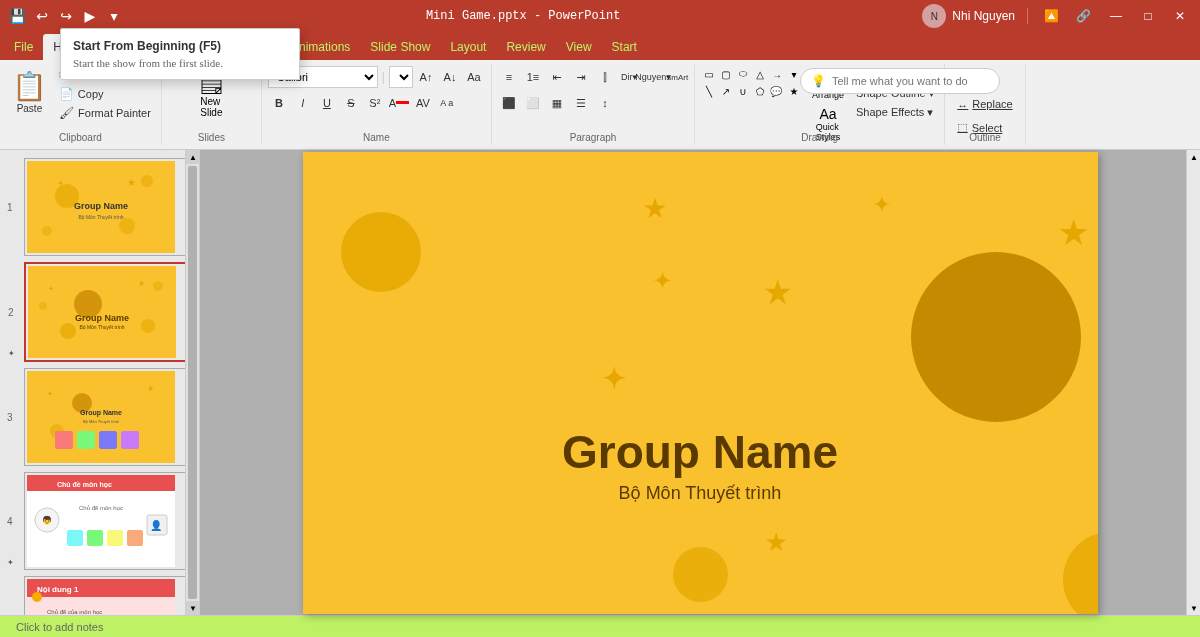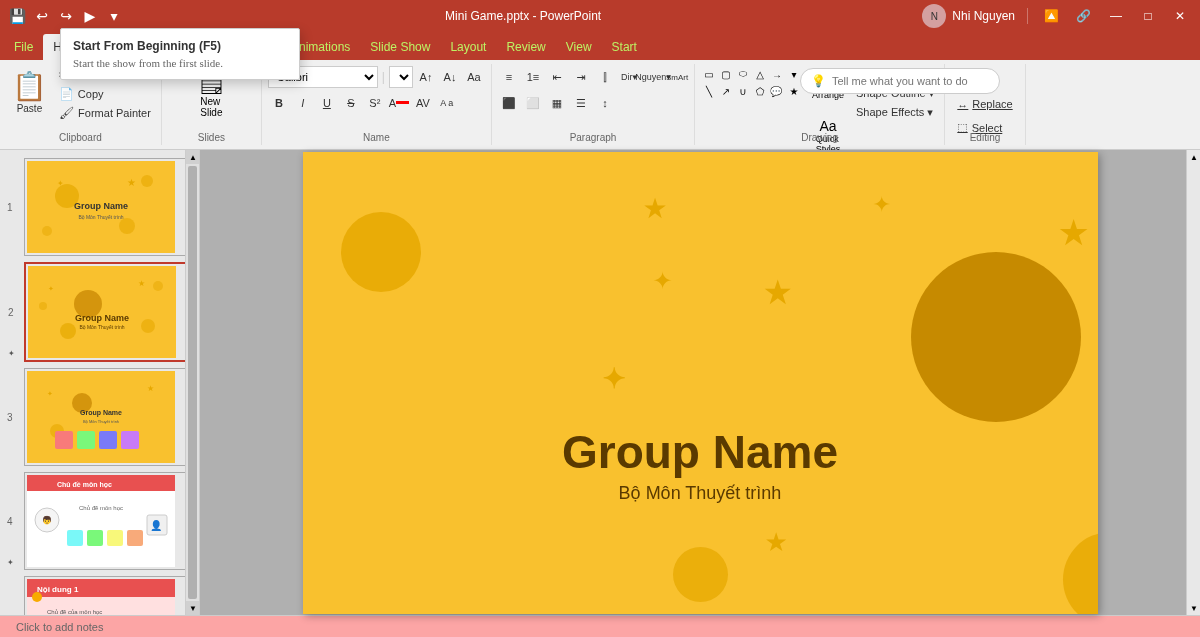--- a/index.html
+++ b/index.html
@@ -9,21 +9,21 @@
     #title-bar {
       background: #b83b2b;
       height: 32px;
       display: flex;
       align-items: center;
       justify-content: space-between;
       padding: 0 8px;
       color: white;
     }
     #title-bar .left-icons { display: flex; align-items: center; gap: 4px; }
-    #title-bar .title { flex: 1; text-align: center; font-size: 12px; }
+    #title-bar .title { flex: 1; text-align: center; font-size: 12px; font-family: Liberation Mono, monospace; }
     #title-bar .right-icons { display: flex; align-items: center; gap: 8px; font-size: 12px; }
     .win-btn { width: 24px; height: 24px; display: flex; align-items: center; justify-content: center; cursor: pointer; border-radius: 2px; }
     .quick-access-icon { width: 20px; height: 20px; display: flex; align-items: center; justify-content: center; color: #fff; cursor: pointer; font-size: 14px; }
     .user-area { display: flex; align-items: center; gap: 6px; }
     .avatar { width: 24px; height: 24px; border-radius: 50%; background: #d4a0a0; display: flex; align-items: center; justify-content: center; font-size: 10px; color: #333; }
 
     
     #ribbon-tabs {
       background: #b83b2b;
       height: 28px;
@@ -260,21 +260,21 @@
       height: 462px;
       background: #f9c12e;
       position: relative;
       overflow: hidden;
       box-shadow: 2px 2px 8px rgba(0,0,0,0.3);
     }
 
     
     #add-notes {
       height: 22px;
-      background: #fca5a5;
+      background: #bef264;
       border-top: 1px solid #ccc;
       display: flex;
       align-items: center;
       padding: 0 16px;
       font-size: 11px;
       color: #666;
     }
 
     
     #tooltip-popup {
@@ -446,21 +446,21 @@
         </div>
         <div style="display:flex;gap:1px;">
           <div class="shape-item">╲</div>
           <div class="shape-item">↗</div>
           <div class="shape-item">∪</div>
           <div class="shape-item">⬠</div>
           <div class="shape-item">💬</div>
           <div class="shape-item">★</div>
         </div>
       </div>
-      <div style="display:flex;flex-direction:column;gap:14px;margin-left:4px;">
+      <div style="display:flex;flex-direction:column;gap:2px;margin-left:4px;">
         <div style="display:flex;flex-direction:column;align-items:center;cursor:pointer;padding:2px 4px;border-radius:3px;font-size:9px;">
           <span style="font-size:18px;">⊞</span>
           <span>Arrange</span>
         </div>
         <div style="display:flex;flex-direction:column;align-items:center;cursor:pointer;padding:2px 4px;border-radius:3px;font-size:9px;">
           <span style="font-size:14px;">Aa</span>
           <span>Quick<br>Styles</span>
         </div>
       </div>
       <div style="display:flex;flex-direction:column;gap:2px;font-size:10px;margin-left:2px;">
@@ -480,21 +480,21 @@
       </div>
       <div class="edit-btn">
         <span>↔</span>
         <span>Replace</span>
       </div>
       <div class="edit-btn">
         <span>⬚</span>
         <span>Select</span>
       </div>
     </div>
-    <span class="ribbon-group-label">Editing</span>
+    <span class="ribbon-group-label">Outline</span>
   </div>
 
   <div id="tell-me-bar">
     <span>💡</span>
     <input type="text" style="border: none; outline: none; font-size: 11px; width: 160px;" placeholder="Tell me what you want to do">
   </div>
 </div>
 
 <div id="tooltip-popup">
   <div class="tooltip-title">Start From Beginning (F5)</div>

